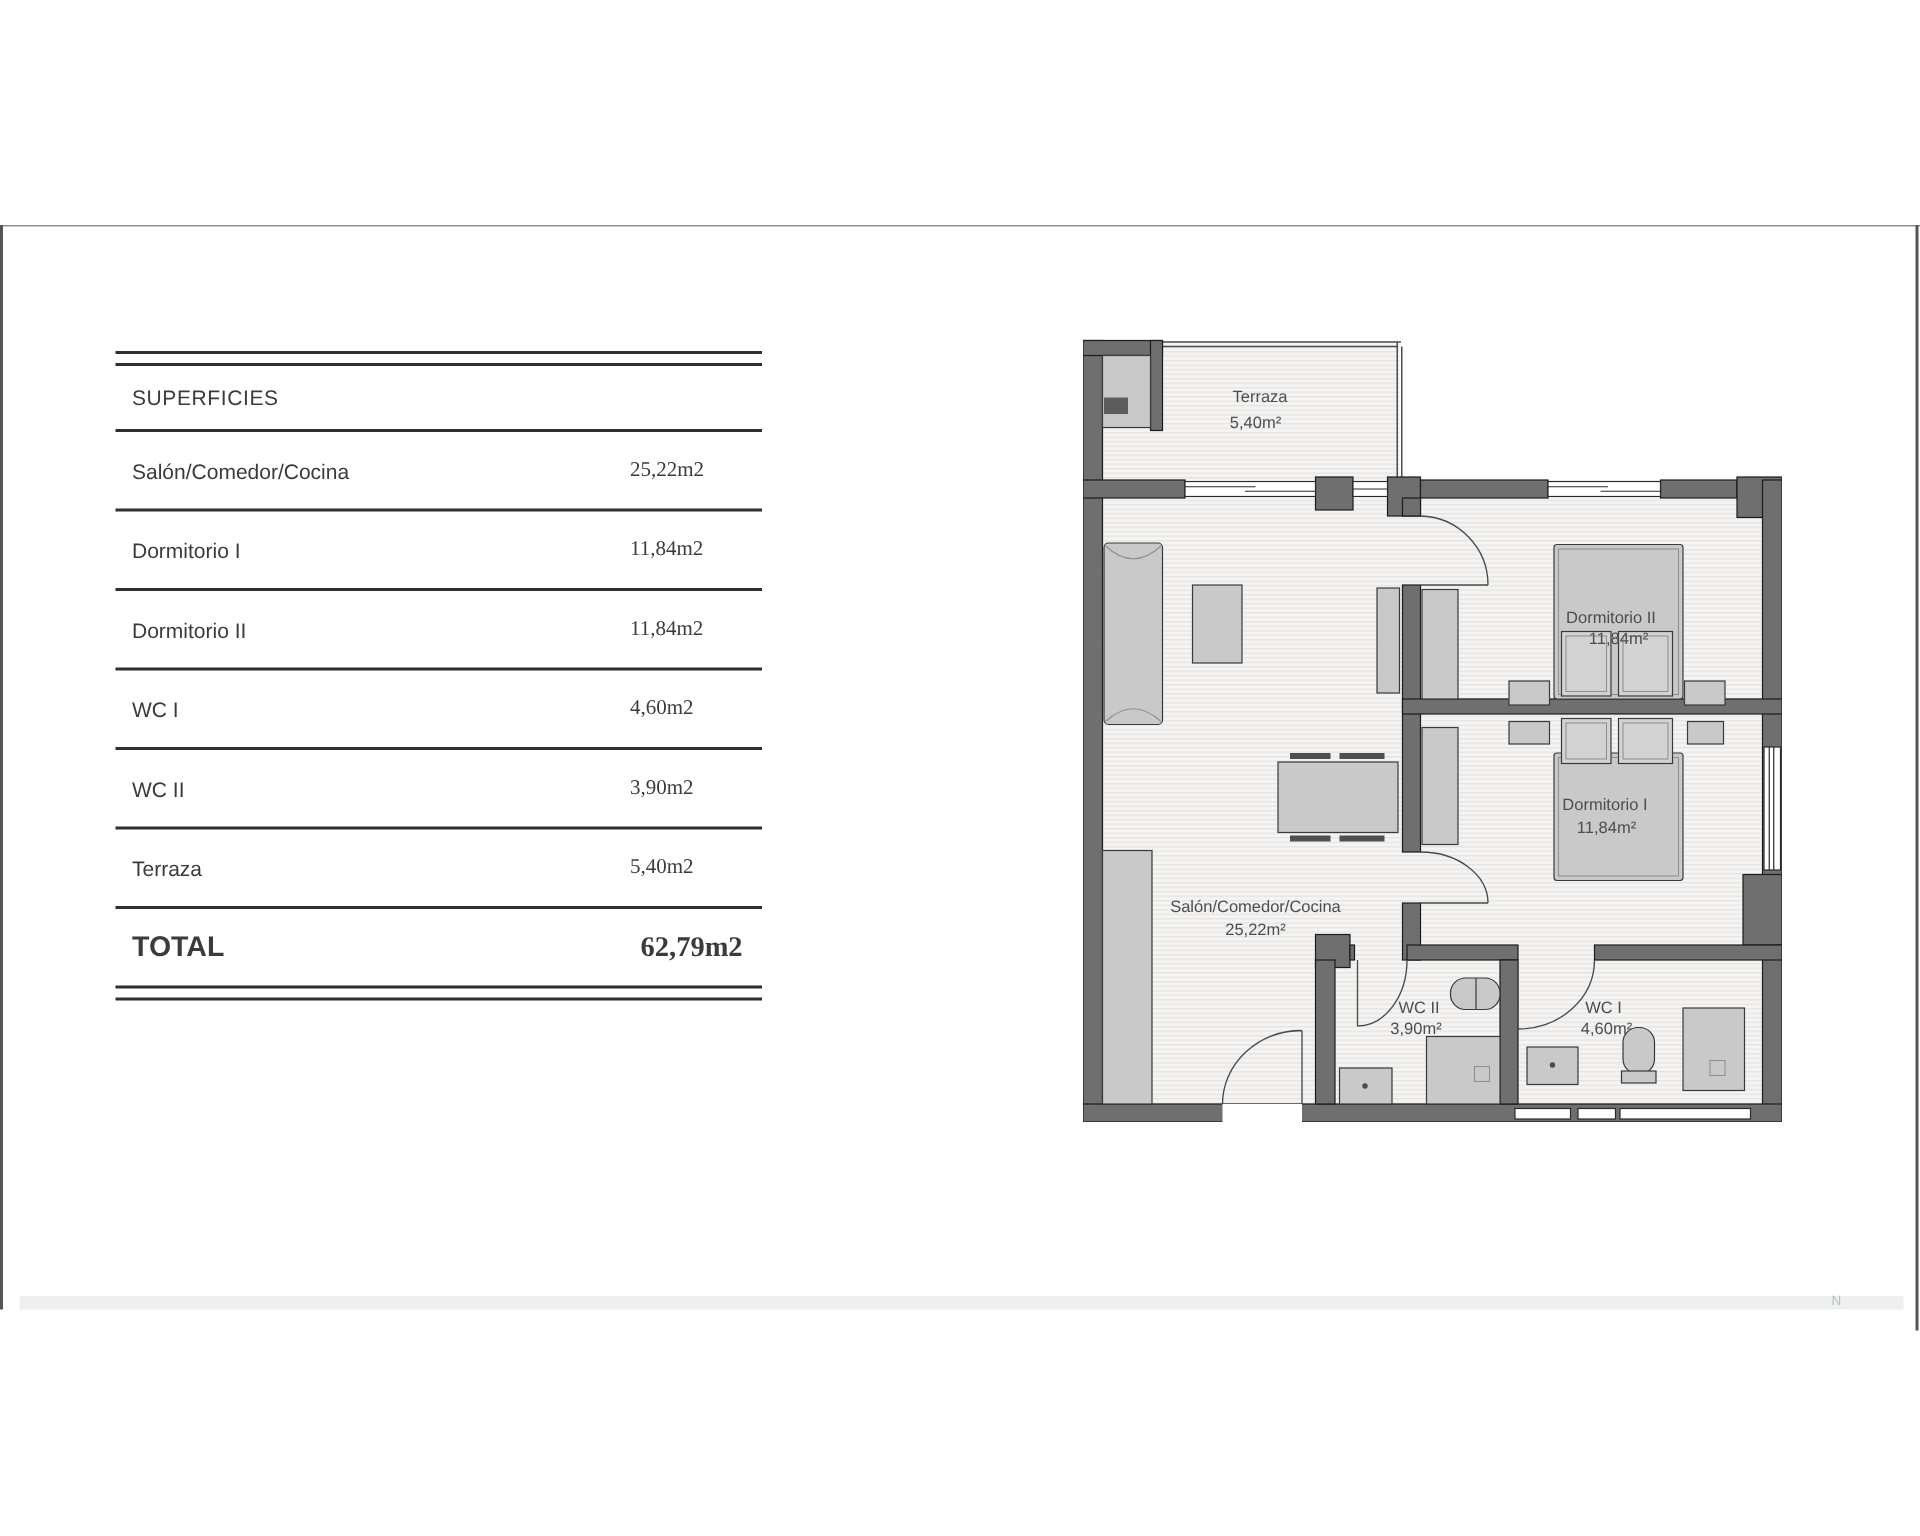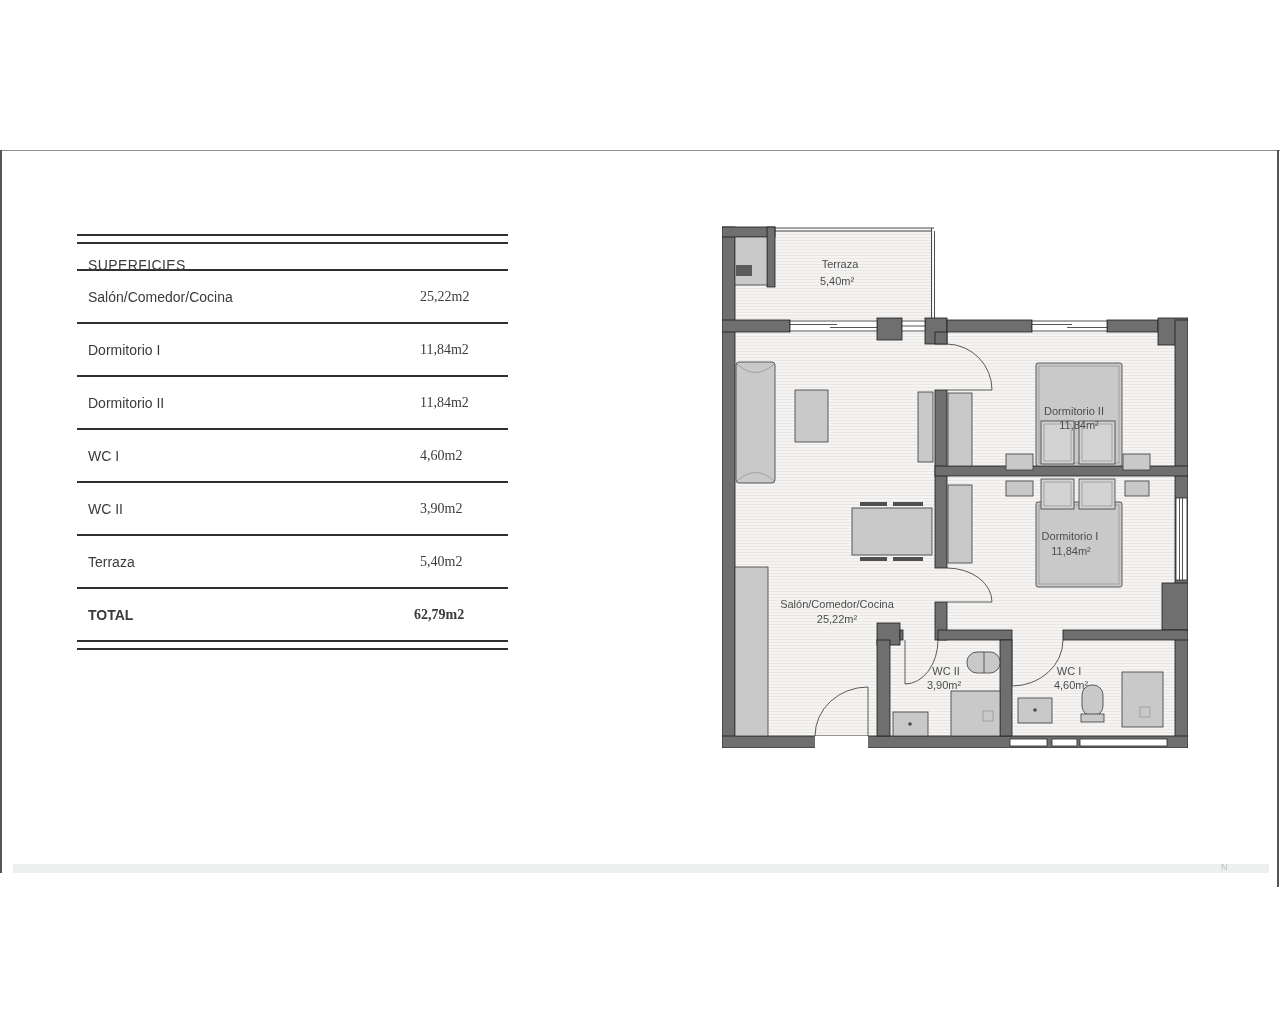--- a/index.html
+++ b/index.html
@@ -10,26 +10,26 @@
   .frame-top{position:absolute;left:0;top:150px;width:1280px;height:1px;background:#8f8f8f;}
   .frame-left{position:absolute;left:0;top:150px;width:2px;height:723px;background:#555;}
   .frame-right{position:absolute;left:1277px;top:150px;width:2px;height:737px;background:#555;}
   .bottom-bar{position:absolute;left:13px;top:864px;width:1256px;height:9px;background:#edf0ee;}
   .footer-mark{position:absolute;left:1221px;top:862px;font-size:9px;color:#b8c1ba;}
 
   
   .surf-table{position:absolute;left:77px;top:234px;width:431px;}
   .dblline{height:10px;border-top:2px solid #2f2f2f;border-bottom:2px solid #2f2f2f;box-sizing:border-box;}
   .hline{height:2px;background:#2f2f2f;}
-  .thead{height:25px;line-height:42px;padding-left:11px;font-size:14px;letter-spacing:.4px;}
+  .thead{height:42px;line-height:42px;padding-left:11px;font-size:14px;letter-spacing:.4px;}
   .trow{height:51px;position:relative;font-size:14px;}
   .trow .lbl{position:absolute;left:11px;top:50%;transform:translateY(-50%);}
   .trow .val{position:absolute;left:343px;top:50%;transform:translateY(-50%);font-family:Liberation Serif, serif;}
-  .trow.total{font-weight:bold;font-size:14px;}
-  .trow.total .val{left:337px;}
+  .trow.total{font-weight:bold;font-size:19px;}
+  .trow.total .val{left:350px;}
 
   
   .plan{position:absolute;left:722px;top:225px;}
   .wall{fill:#6f6f6f;stroke:#1c1c1c;stroke-width:0.8;}
   .floor{fill:url(#hatch);}
   .win{fill:#ffffff;stroke:#2a2a2a;stroke-width:0.8;}
   .winline{stroke:#2a2a2a;stroke-width:0.8;}
   .door{fill:none;stroke:#4a4a4a;stroke-width:0.9;}
   .furn{fill:#c9c9c9;stroke:#3a3a3a;stroke-width:0.8;}
   .furn-lt{fill:#d3d3d3;stroke:#3a3a3a;stroke-width:0.8;}

